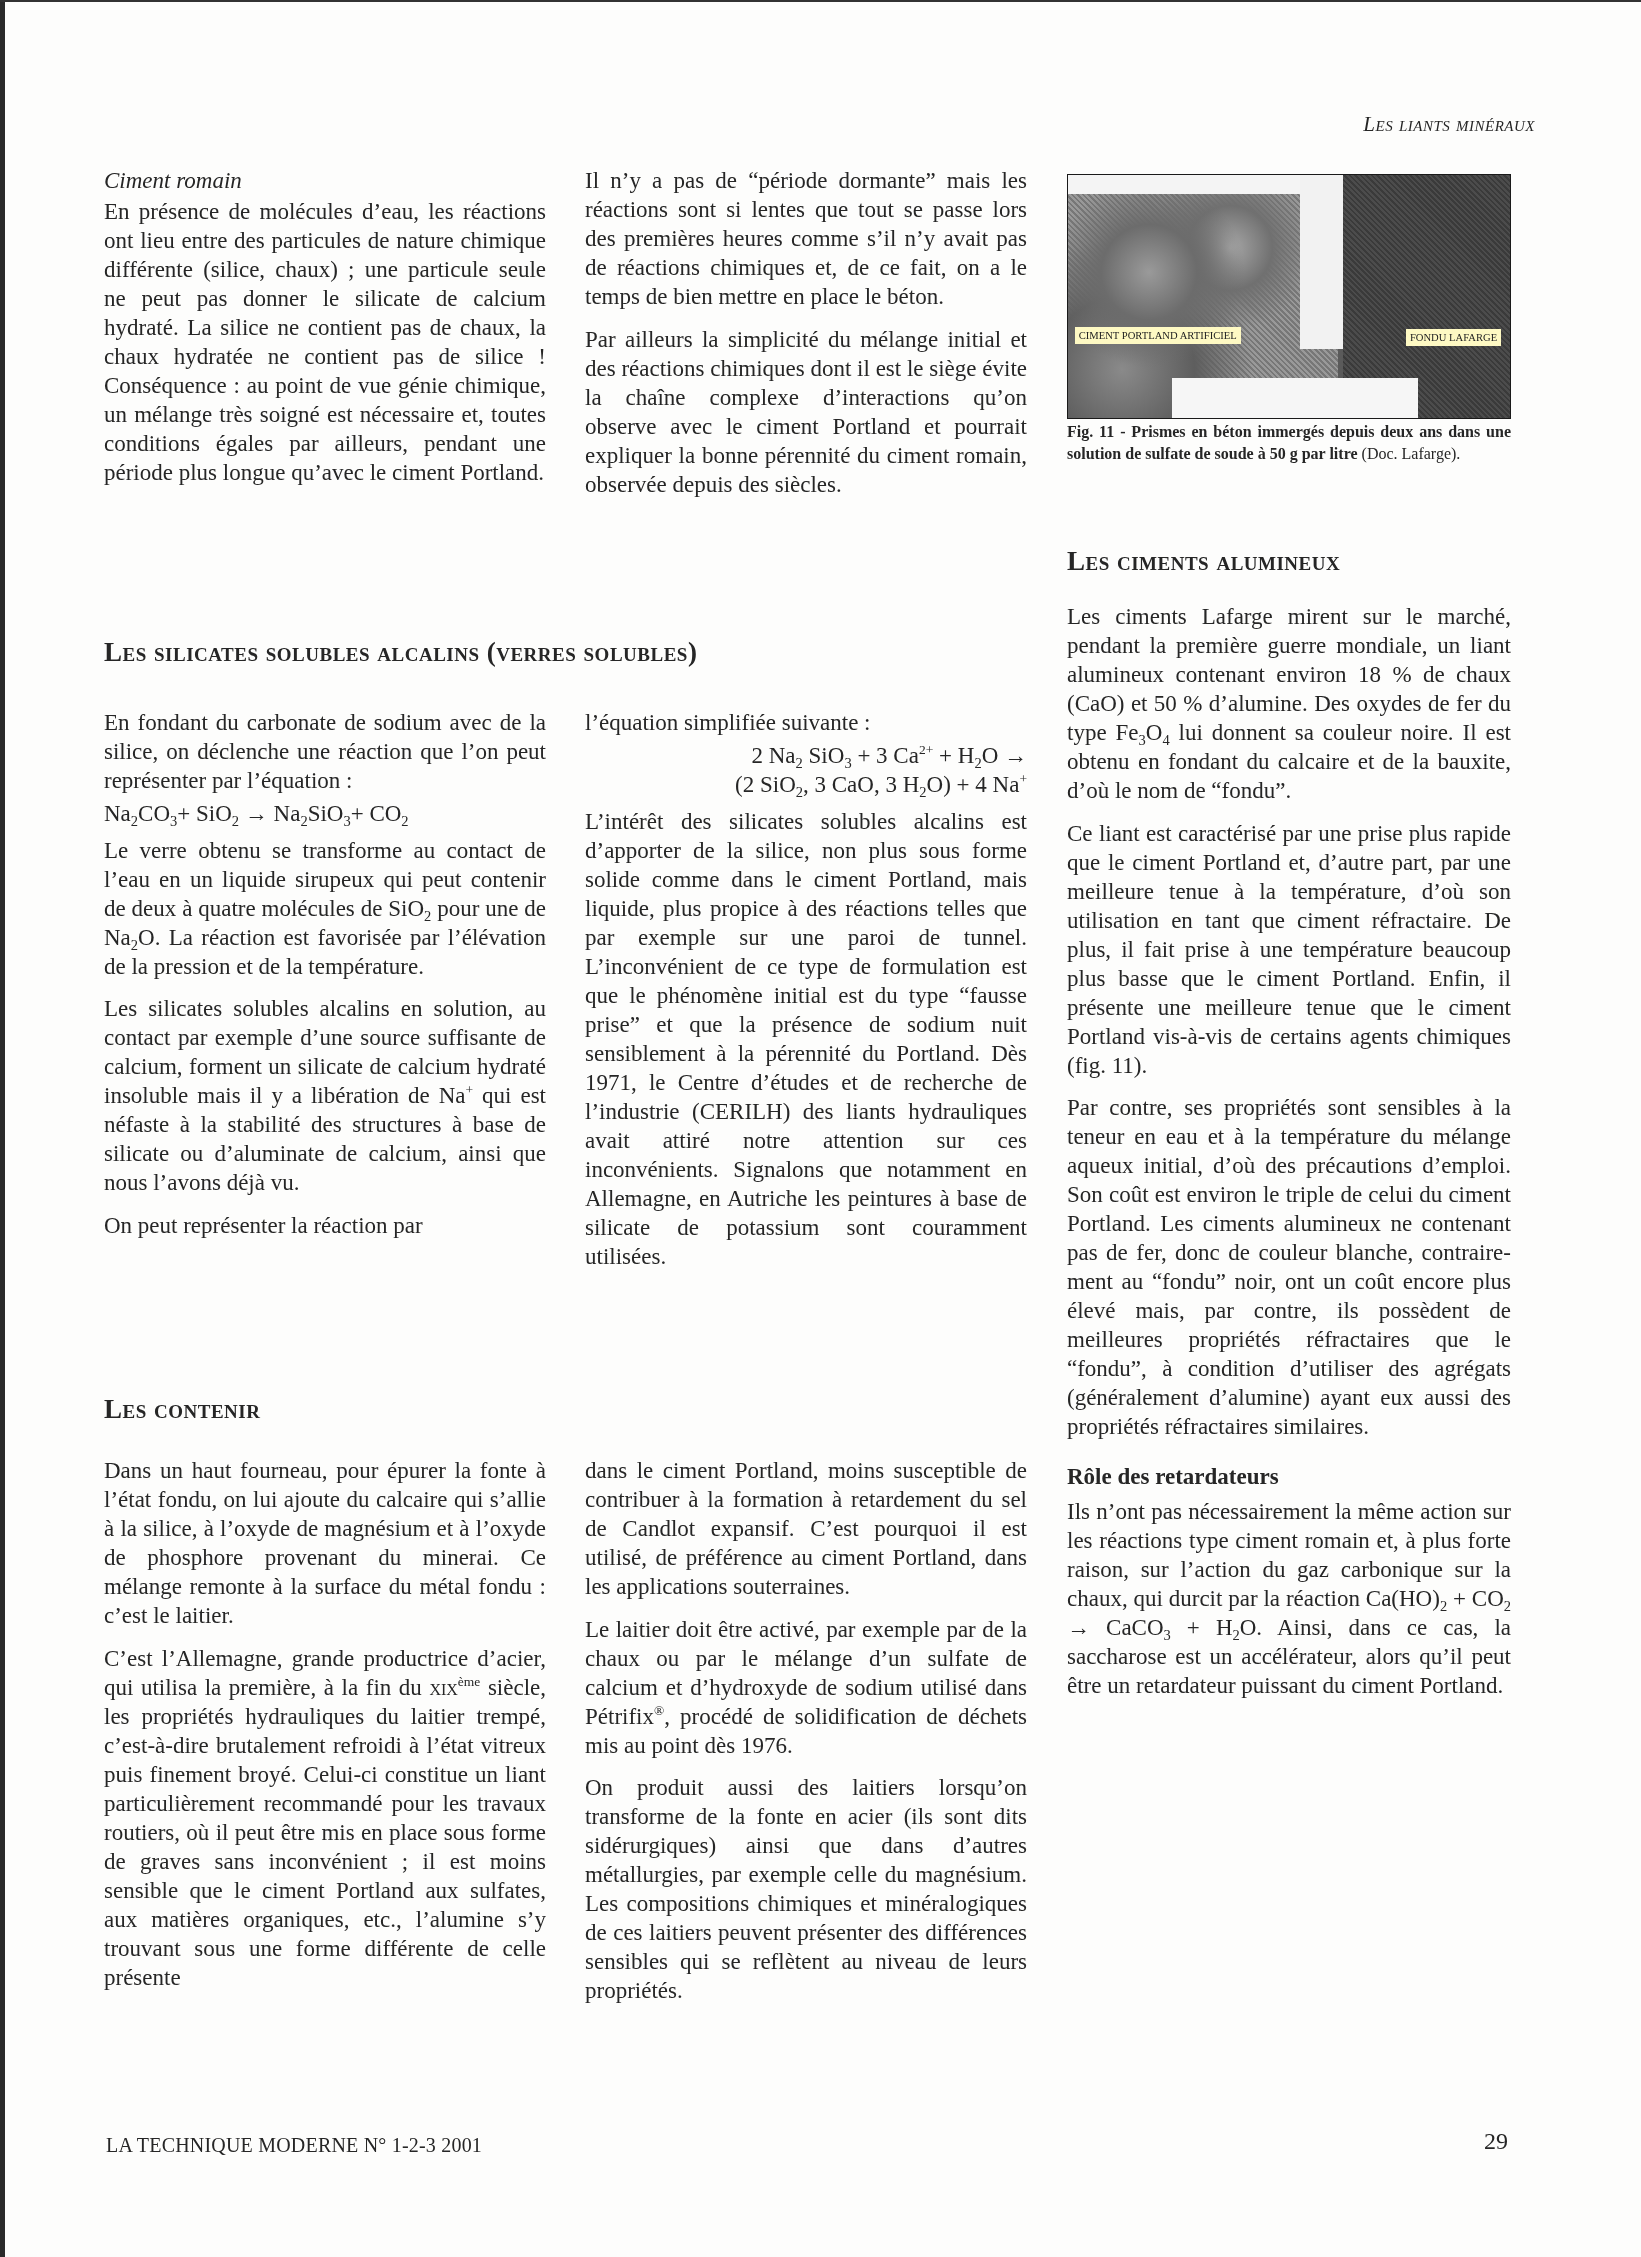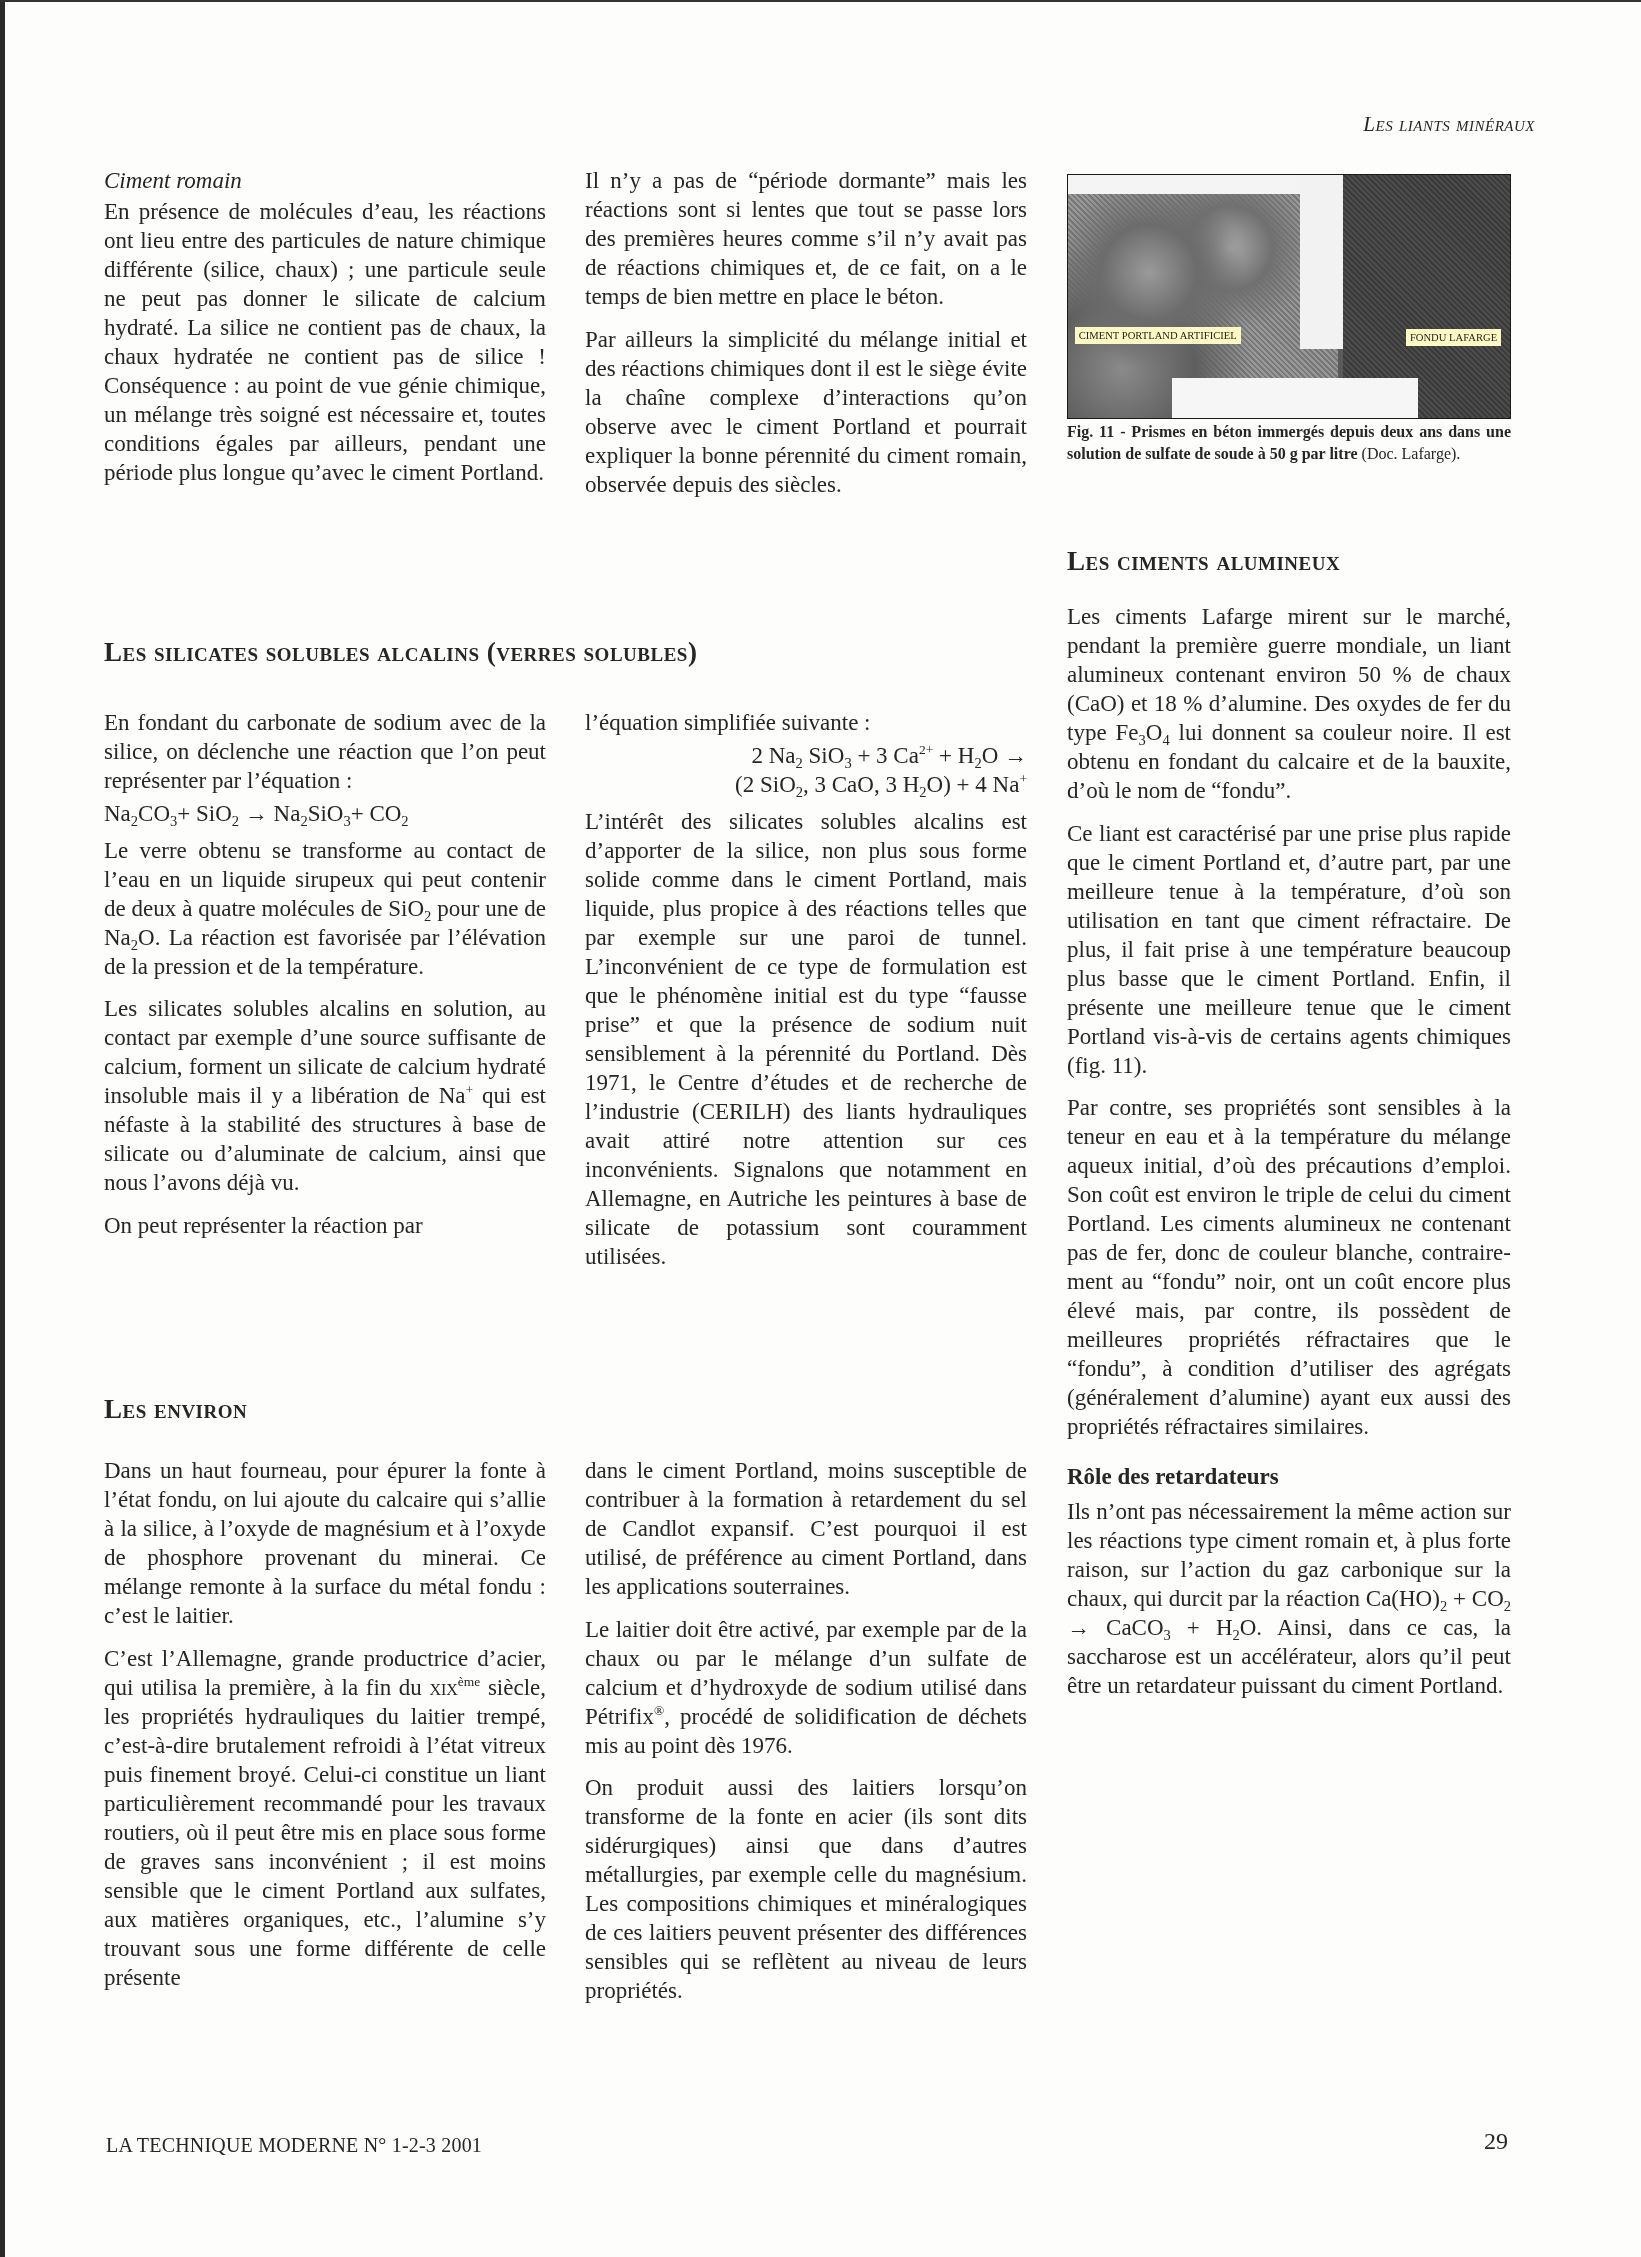--- a/index.html
+++ b/index.html
@@ -107,28 +107,28 @@
 <div class="col" style="left:585px; top:708px; width:442px;">
   <p style="margin-bottom:3.9px">l’équation simplifiée suivante :</p>
   <div class="eq-left">2 Na<sub>2</sub> SiO<sub>3</sub> + 3 Ca<sup>2+</sup> + H<sub>2</sub>O →</div>
   <div class="eq-right">(2 SiO<sub>2</sub>, 3 CaO, 3 H<sub>2</sub>O) + 4 Na<sup>+</sup></div>
   <p>L’intérêt des silicates solubles alcalins est d’apporter de la silice, non plus sous forme solide comme dans le ciment Portland, mais liquide, plus propice à des réactions telles que par exemple sur une paroi de tunnel. L’inconvénient de ce type de formulation est que le phéno­mène initial est du type “fausse prise” et que la présence de sodium nuit sensible­ment à la pérennité du Portland. Dès 1971, le Centre d’études et de recherche de l’industrie (CERILH) des liants hy­drauliques avait attiré notre attention sur ces inconvénients. Signalons que notam­ment en Allemagne, en Autriche les peintures à base de silicate de potassium sont couramment utilisées.</p>
 </div>
 
 <div class="section-title" style="left:1067px; top:546px; width:444px;">Les ciments alumineux</div>
 
 <div class="col" style="left:1067px; top:602px; width:444px;">
-  <p><span>Les ciments Lafarge mirent sur le marché, pendant la première guerre mondiale, un liant alumineux contenant environ 50 % de chaux (CaO) et 18 % d’alumine. Des oxydes de fer du type Fe</span><sub>3</sub><span>O</span><sub>4</sub><span> lui donnent sa couleur noire. Il est obtenu en fondant du calcaire et de la bauxite, d’où le nom de “fondu”.</span></p>
+  <p><span>Les ciments Lafarge mirent sur le marché, pendant la première guerre mondiale, un liant alumineux contenant environ 18 % de chaux (CaO) et 50 % d’alumine. Des oxydes de fer du type Fe</span><sub>3</sub><span>O</span><sub>4</sub><span> lui donnent sa couleur noire. Il est obtenu en fondant du calcaire et de la bauxite, d’où le nom de “fondu”.</span></p>
   <p>Ce liant est caractérisé par une prise plus rapide que le ciment Portland et, d’autre part, par une meilleure tenue à la température, d’où son utilisation en tant que ciment réfractaire. De plus, il fait prise à une température beaucoup plus basse que le ciment Portland. Enfin, il présente une meilleure tenue que le ci­ment Portland vis-à-vis de certains agents chimiques (fig. 11).</p>
   <p>Par contre, ses propriétés sont sensibles à la teneur en eau et à la température du mélange aqueux initial, d’où des précau­tions d’emploi. Son coût est environ le triple de celui du ciment Portland. Les ciments alumineux ne contenant pas de fer, donc de couleur blanche, contraire­ment au “fondu” noir, ont un coût encore plus élevé mais, par contre, ils possèdent de meilleures propriétés réfractaires que le “fondu”, à condition d’utiliser des agrégats (généralement d’alumine) ayant eux aussi des propriétés réfractaires similaires.</p>
   <div class="subhead-bold">Rôle des retardateurs</div>
   <p><span>Ils n’ont pas nécessairement la même ac­tion sur les réactions type ciment romain et, à plus forte raison, sur l’action du gaz carbonique sur la chaux, qui durcit par la réaction Ca(HO)</span><sub>2</sub> + CO<sub>2</sub> → CaCO<sub>3</sub> + H<sub>2</sub>O. <span>Ainsi, dans ce cas, la saccharose est un accélérateur, alors qu’il peut être un re­tardateur puissant du ciment Portland.</span></p>
 </div>
 
-<div class="section-title" style="left:104px; top:1394px; width:923px;">Les environ</div>
+<div class="section-title" style="left:104px; top:1394px; width:923px;">Les contenir</div>
 
 <div class="col" style="left:104px; top:1456px; width:442px;">
   <p>Dans un haut fourneau, pour épurer la fonte à l’état fondu, on lui ajoute du cal­caire qui s’allie à la silice, à l’oxyde de magnésium et à l’oxyde de phosphore provenant du minerai. Ce mélange re­monte à la surface du métal fondu : c’est le laitier.</p>
   <p><span>C’est l’Allemagne, grande productrice d’acier, qui utilisa la première, à la fin du </span><span style="font-variant:small-caps">xix</span><sup>ème</sup><span> siècle, les propriétés hydrauliques du laitier trempé, c’est-à-dire brutale­ment refroidi à l’état vitreux puis fine­ment broyé. Celui-ci constitue un liant particulièrement recommandé pour les travaux routiers, où il peut être mis en place sous forme de graves sans inconvé­nient ; il est moins sensible que le ciment Portland aux sulfates, aux matières orga­niques, etc., l’alumine s’y trouvant sous une forme différente de celle présente</span></p>
 </div>
 
 <div class="col" style="left:585px; top:1456px; width:442px;">
   <p>dans le ciment Portland, moins suscep­tible de contribuer à la formation à retar­dement du sel de Candlot expansif. C’est pourquoi il est utilisé, de préférence au ciment Portland, dans les applications souterraines.</p>
   <p><span>Le laitier doit être activé, par exemple par de la chaux ou par le mélange d’un sulfate de calcium et d’hydroxyde de so­dium utilisé dans Pétrifix</span><sup>®</sup><span>, procédé de solidification de déchets mis au point dès 1976.</span></p>
   <p>On produit aussi des laitiers lorsqu’on transforme de la fonte en acier (ils sont dits sidérurgiques) ainsi que dans d’autres métallurgies, par exemple celle du ma­gnésium. Les compositions chimiques et minéralogiques de ces laitiers peuvent présenter des différences sensibles qui se reflètent au niveau de leurs propriétés.</p>

